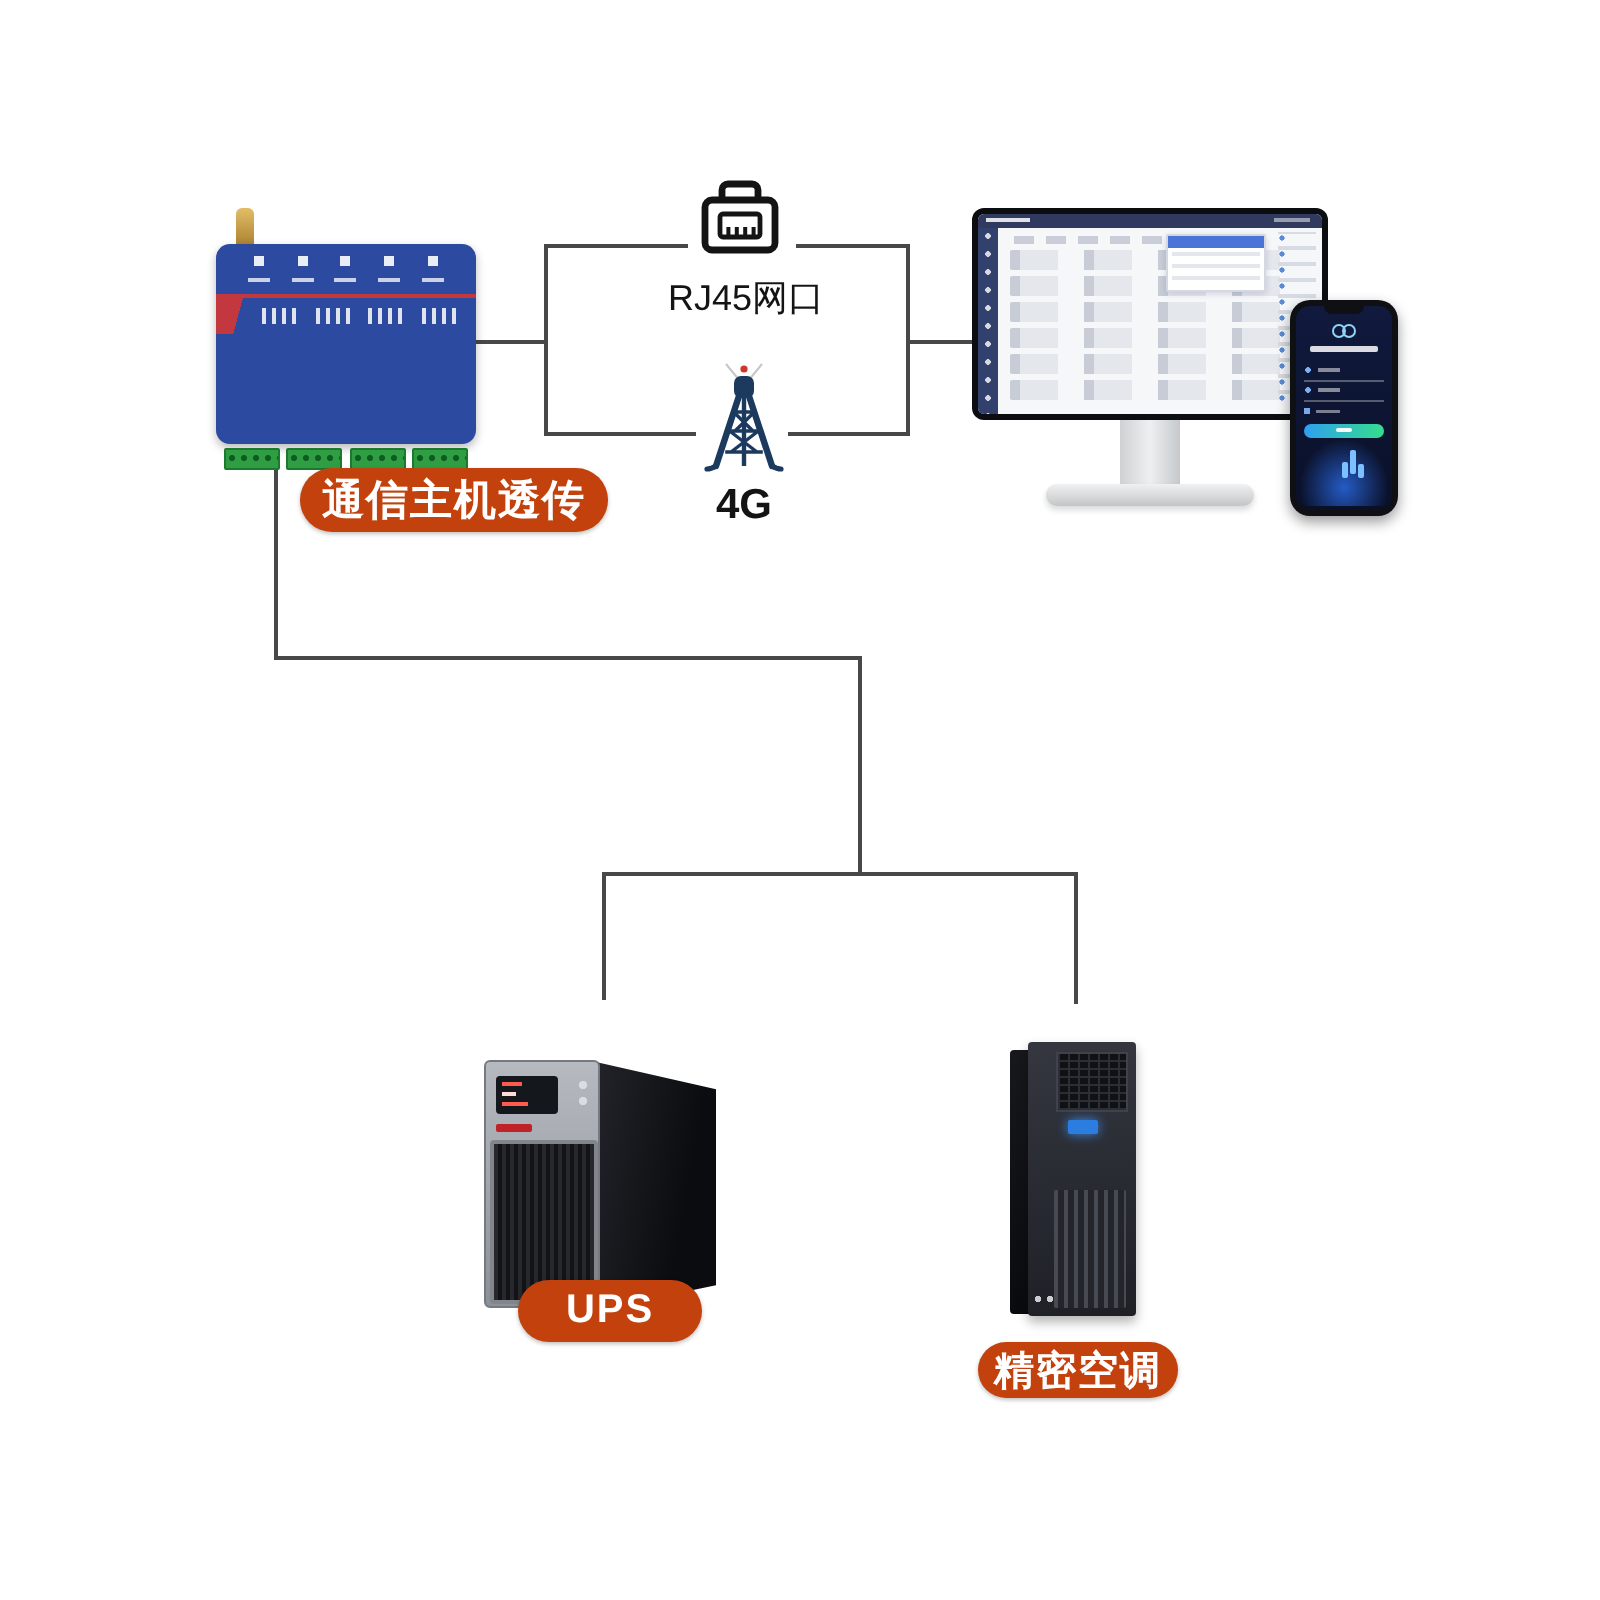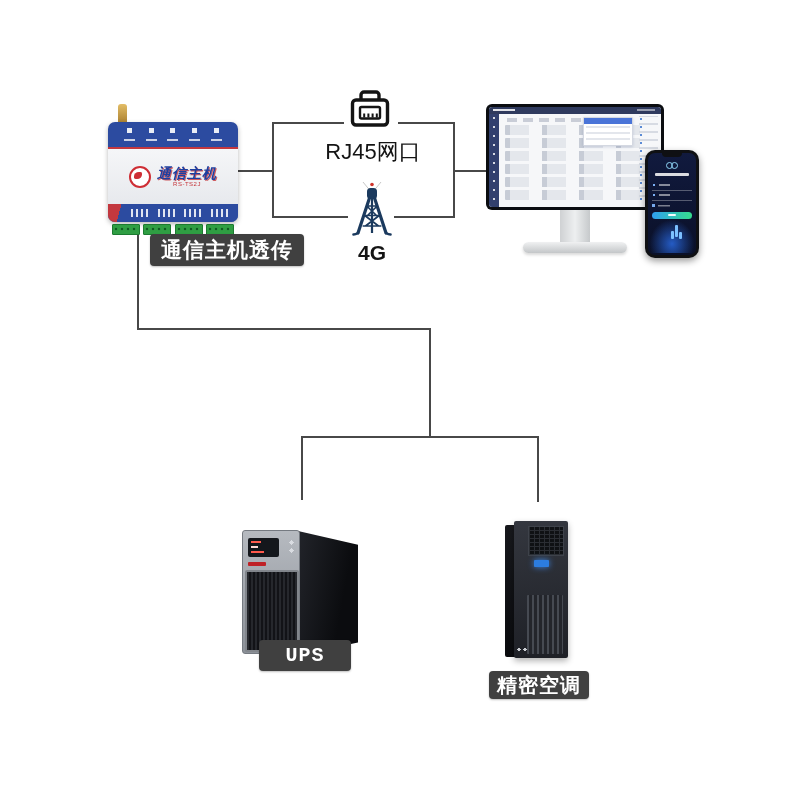--- a/index.html
+++ b/index.html
@@ -1,22 +1,22 @@
 <!DOCTYPE html>
 <html><head>
 <meta charset="utf-8">
 <style>
   html,body{margin:0;padding:0;background:#ffffff;font-family:"Liberation Sans",sans-serif;}
   #canvas{position:relative;width:800px;height:800px;background:#ffffff;overflow:hidden;margin:0 auto;}
   .ln{position:absolute;background:#484848;z-index:0;}
 
   
-  .pill{position:absolute;background:#404040;color:#ffffff;font-weight:bold;display:flex;
-        align-items:center;justify-content:center;border-radius:4px;letter-spacing:1px;
-        box-shadow:0 1px 2px rgba(0,0,0,.25);z-index:4;font-family:Liberation Mono, monospace;}
+  .pill{position:absolute;background:#c2410c;color:#ffffff;font-weight:bold;display:flex;
+        align-items:center;justify-content:center;border-radius:16px;letter-spacing:1px;
+        box-shadow:0 1px 2px rgba(0,0,0,.25);z-index:4;}
 
   
   .gw{position:absolute;left:106px;top:102px;width:134px;height:132px;z-index:3;}
   .gw-ant{position:absolute;left:12px;top:2px;width:9px;height:20px;border-radius:3px 3px 1px 1px;
           background:linear-gradient(#e3bd66,#a87e2e);}
   .gw-body{position:absolute;left:2px;top:20px;width:130px;height:100px;border-radius:7px;overflow:hidden;
            background:#2c4ba0;box-shadow:0 2px 5px rgba(0,0,0,.28);display:flex;flex-direction:column;}
   .gw-top{height:25px;display:flex;align-items:center;justify-content:space-evenly;padding:0 6px;}
   .gw-led{width:13px;height:13px;background:
      linear-gradient(#e9edf6,#e9edf6) top center/5px 5px no-repeat,
@@ -148,29 +148,20 @@
     <div class="gw-ant"></div>
     <div class="gw-body">
       <div class="gw-top">
         <span class="gw-led"></span>
         <span class="gw-led"></span>
         <span class="gw-led"></span>
         <span class="gw-led"></span>
         <span class="gw-led"></span>
       </div>
       <div class="gw-stripe"></div>
-      <div class="gw-mid">
-        <div class="gw-logo">
-            <span class="gw-logo-in"></span>
-          </div>
-        <div class="gw-titles">
-          <div class="gw-title">通信主机</div>
-          <div class="gw-model">RS-TS2J</div>
-        </div>
-      </div>
       <div class="gw-bot">
         <span class="gw-tick"></span>
         <span class="gw-tick"></span>
         <span class="gw-tick"></span>
         <span class="gw-tick"></span>
       </div>
     </div>
     <div class="gw-terms">
       <span class="term"></span>
       <span class="term"></span>
@@ -181,21 +172,21 @@
   <div class="pill" style="left:150px;top:234px;width:154px;height:32px;font-size:21px">通信主机透传</div>
 
   <div class="rj45-wrap" style="left:349px;top:87px">
     <svg width="42" height="44" viewBox="0 0 42 44">
       <path d="M7 13 h28 a3.5 3.5 0 0 1 3.5 3.5 v18 a3.5 3.5 0 0 1 -3.5 3.5 h-28 a3.5 3.5 0 0 1 -3.5 -3.5 v-18 a3.5 3.5 0 0 1 3.5 -3.5 z" fill="none" stroke="#141414" stroke-width="3.4"></path>
       <path d="M12 13 v-5 a3 3 0 0 1 3 -3 h12 a3 3 0 0 1 3 3 v5" fill="none" stroke="#141414" stroke-width="3.4"></path>
       <rect x="11" y="20" width="20" height="11.5" rx="1.5" fill="none" stroke="#141414" stroke-width="2.4"></rect>
       <path d="M15.2 26.5 v4 M19.4 26.5 v4 M23.6 26.5 v4 M27.8 26.5 v4" stroke="#141414" stroke-width="2"></path>
     </svg>
   </div>
-  <div class="net-label" style="left:325px;top:137px;width:96px;font-size:22px;font-weight:500">RJ45网口</div>
+  <div class="net-label" style="left:325px;top:137px;width:96px;font-size:18px;font-weight:500">RJ45网口</div>
 
   <div class="tower-wrap" style="left:350px;top:179px">
     <svg width="44" height="58" viewBox="0 0 44 58">
       <path d="M22 14 L13 3 M22 14 L31 3" stroke="#c7c7c7" stroke-width="1"></path>
       <circle cx="22" cy="5.5" r="1.8" fill="#d0342c"></circle>
       <rect x="17" y="9" width="10" height="11" rx="3.5" fill="#1b3a5e"></rect>
       <path d="M19.5 19 L8 54 M24.5 19 L36 54" stroke="#1b3a5e" stroke-width="3.2" stroke-linecap="round" fill="none"></path>
       <path d="M22 19 V54" stroke="#1b3a5e" stroke-width="2.2"></path>
       <path d="M16.8 27 H27.2 M16.8 27 L26.5 36.5 M27.2 27 L17.5 36.5 M14.8 36.5 H29.2 M14.8 36.5 L28.5 47 M29.2 36.5 L15.5 47 M12.6 47 H31.4" stroke="#1b3a5e" stroke-width="1.7" fill="none"></path>
       <path d="M8 54 q-2.5 1.5 -4.5 1.5 M36 54 q2.5 1.5 4.5 1.5" stroke="#1b3a5e" stroke-width="2.6" fill="none" stroke-linecap="round"></path>

